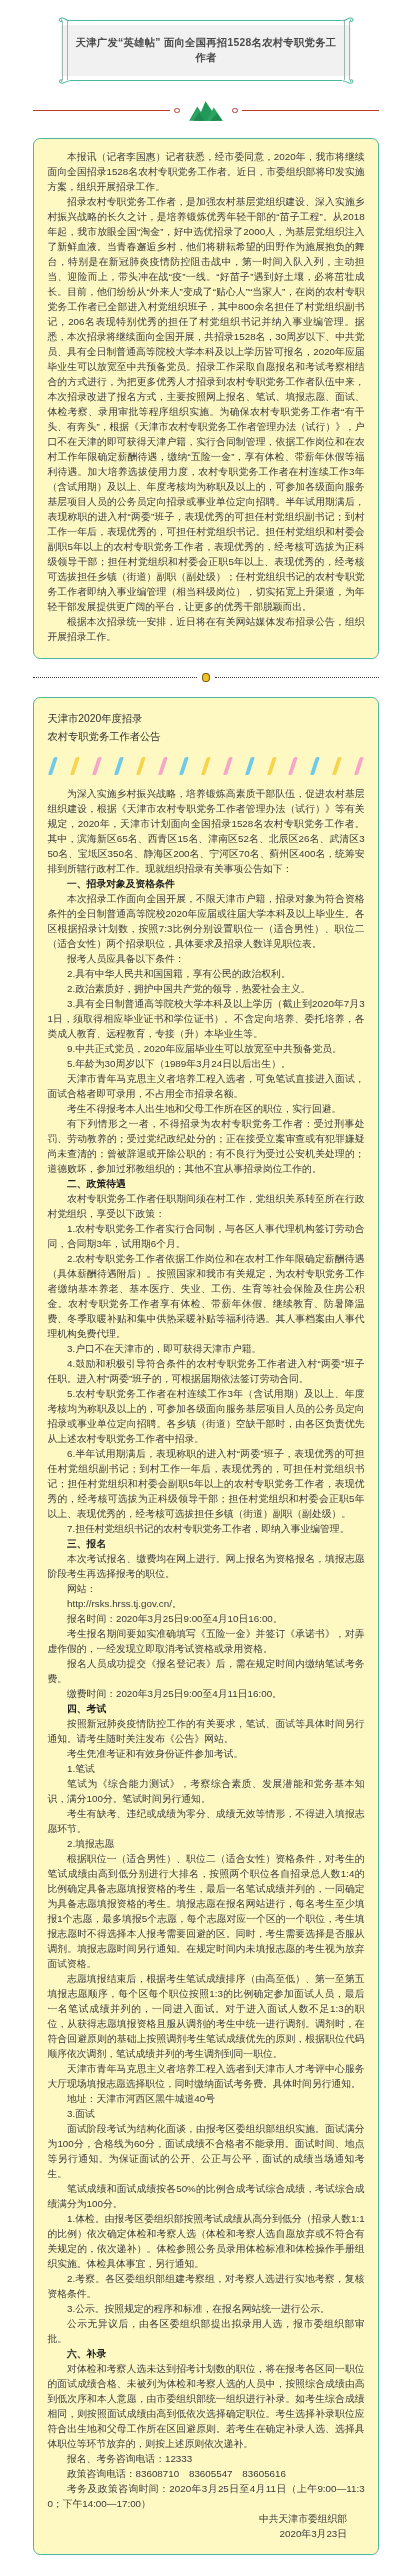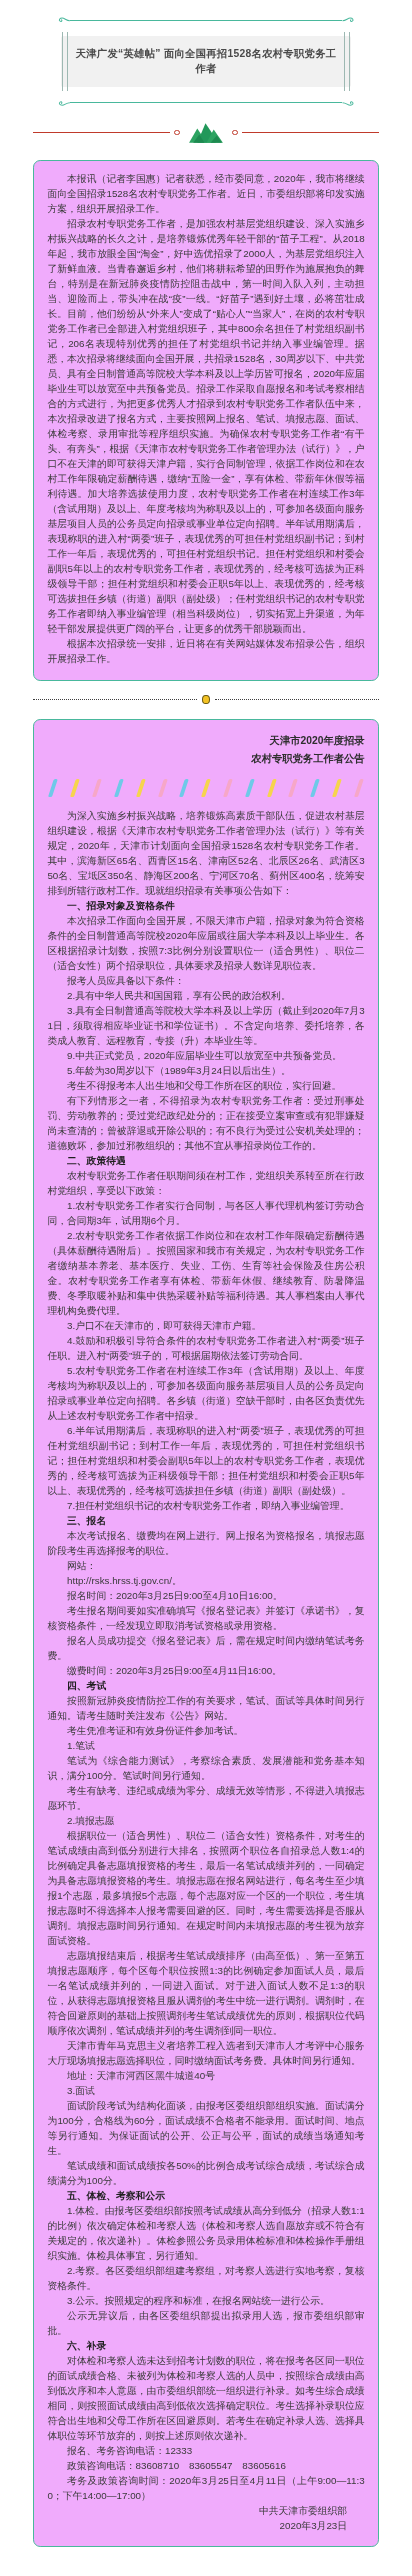--- a/index.html
+++ b/index.html
@@ -4,47 +4,47 @@
 <style>
   html,body{margin:0;padding:0;background:#ffffff;}
   body{font-family:"Liberation Sans",sans-serif;color:#3a3a3a;}
   .page{width:412px;min-height:2956px;margin:0 auto;overflow:hidden;background:#fff;}
 
   
   .art-header{padding-top:15.5px;}
   .deco-row{display:flex;align-items:center;margin:0 57px;height:9.3px;}
   .deco-row .dline{flex:1;height:1px;background:#49b89c;}
   .deco-row svg{flex:none;}
-  .title-band{position:relative;margin:11px 61px;background:#f1f1f1;border-radius:2.1px;
+  .title-band{position:relative;margin:0 61px;background:#f1f1f1;border-radius:2.1px;
     min-height:27px;display:flex;align-items:center;justify-content:flex-end;padding:3.1px 13.4px;}
   .dbar{position:absolute;top:-4.1px;bottom:-4.1px;width:4.1px;border-left:1px solid #9db8b2;border-right:1px solid #9db8b2;}
   .dbar.left{left:1px;}.dbar.right{right:1px;}
   .art-title{font-size:10.3px;font-weight:700;color:#4a4a4a;text-align:center;letter-spacing:0.3px;line-height:15.5px;}
 
   
   .red-divider{display:flex;align-items:center;margin:13.4px 33px 0 33px;height:24px;}
   .red-divider .rline{flex:1;height:0.5px;background:#c03a2b;}
   .ring{flex:none;width:3.6px;height:3.6px;border:1px solid #c03a2b;border-radius:50%;background:#fff;margin:0 4.1px;}
   .mountain{flex:none;margin:0 2.1px;}
 
   
-  .qbox{margin:15.5px 33px 0 33px;background:#f0abfc;border:1px solid #49b89c;border-radius:7.2px;
+  .qbox{margin:15.5px 33px 0 33px;background:#fef9c3;border:1px solid #49b89c;border-radius:7.2px;
     padding:10.3px 13.4px 13.4px 13.4px;}
   .para{font-size:9.8px;line-height:15px;text-indent:2em;text-align:justify;margin:0;color:#3a3a3a;word-break:break-all;}
   .para.t-h{font-weight:700;color:#1f1f1f;}
   .para.t-r{text-align:right;text-indent:0;padding-right:17.5px;}
   .para.t-r:first-of-type{margin-top:0;}
 
   
   .dotdiv{display:flex;align-items:center;margin:14.4px 33px;}
   .dotdiv .dline{flex:1;border-top:1px dotted #3e3e3e;height:0;}
   .dot{flex:none;width:5.2px;height:6.7px;background:#f3c224;border:1px solid #6c5a13;border-radius:50%;margin:0 5.2px;}
 
   
-  .box-title{text-align:right;font-size:10.3px;font-weight:700;color:#2e2e2e;line-height:16.5px;margin:2.1px 0;}
+  .box-title{text-align:left;font-size:10.3px;font-weight:400;color:#2e2e2e;line-height:16.5px;margin:2.1px 0;}
   .slash-row{display:flex;justify-content:space-between;align-items:center;margin:10.3px 4.1px 11.3px 4.1px;height:18.5px;}
   .sl{width:3.6px;height:17.5px;border-radius:1.5px;transform:skewX(-18deg);}
 </style>
 </head>
 <body>
 
 <div class="page">
 
   <header class="art-header">
     <div class="deco-row">
@@ -119,57 +119,58 @@
         <span class="sl" style="background: rgb(111, 201, 232);"></span>
         <span class="sl" style="background: rgb(246, 212, 77);"></span>
         <span class="sl" style="background: rgb(246, 167, 200);"></span>
       </div>
     <div>
         <p class="para t-p">为深入实施乡村振兴战略，培养锻炼高素质干部队伍，促进农村基层组织建设，根据《天津市农村专职党务工作者管理办法（试行）》等有关规定，2020年，天津市计划面向全国招录1528名农村专职党务工作者。其中，滨海新区65名、西青区15名、津南区52名、北辰区26名、武清区350名、宝坻区350名、静海区200名、宁河区70名、蓟州区400名，统筹安排到所辖行政村工作。现就组织招录有关事项公告如下：</p>
         <p class="para t-h">一、招录对象及资格条件</p>
         <p class="para t-p">本次招录工作面向全国开展，不限天津市户籍，招录对象为符合资格条件的全日制普通高等院校2020年应届或往届大学本科及以上毕业生。各区根据招录计划数，按照7:3比例分别设置职位一（适合男性）、职位二（适合女性）两个招录职位，具体要求及招录人数详见职位表。</p>
         <p class="para t-p">报考人员应具备以下条件：</p>
         <p class="para t-p">2.具有中华人民共和国国籍，享有公民的政治权利。</p>
+        <p class="para t-p">2.政治素质好，拥护中国共产党的领导，热爱社会主义。</p>
         <p class="para t-p">3.具有全日制普通高等院校大学本科及以上学历（截止到2020年7月31日，须取得相应毕业证书和学位证书）。不含定向培养、委托培养，各类成人教育、远程教育，专接（升）本毕业生等。</p>
         <p class="para t-p">9.中共正式党员，2020年应届毕业生可以放宽至中共预备党员。</p>
         <p class="para t-p">5.年龄为30周岁以下（1989年3月24日以后出生）。</p>
+        <p class="para t-p">天津市青年马克思主义者培养工程入选者，可免笔试直接进入面试，面试合格者即可录用，不占用全市招录名额。</p>
         <p class="para t-p">考生不得报考本人出生地和父母工作所在区的职位，实行回避。</p>
         <p class="para t-p">有下列情形之一者，不得招录为农村专职党务工作者：受过刑事处罚、劳动教养的；受过党纪政纪处分的；正在接受立案审查或有犯罪嫌疑尚未查清的；曾被辞退或开除公职的；有不良行为受过公安机关处理的；道德败坏，参加过邪教组织的；其他不宜从事招录岗位工作的。</p>
         <p class="para t-h">二、政策待遇</p>
         <p class="para t-p">农村专职党务工作者任职期间须在村工作，党组织关系转至所在行政村党组织，享受以下政策：</p>
         <p class="para t-p">1.农村专职党务工作者实行合同制，与各区人事代理机构签订劳动合同，合同期3年，试用期6个月。</p>
         <p class="para t-p">2.农村专职党务工作者依据工作岗位和在农村工作年限确定薪酬待遇（具体薪酬待遇附后）。按照国家和我市有关规定，为农村专职党务工作者缴纳基本养老、基本医疗、失业、工伤、生育等社会保险及住房公积金。农村专职党务工作者享有体检、带薪年休假、继续教育、防暑降温费、冬季取暖补贴和集中供热采暖补贴等福利待遇。其人事档案由人事代理机构免费代理。</p>
         <p class="para t-p">3.户口不在天津市的，即可获得天津市户籍。</p>
         <p class="para t-p">4.鼓励和积极引导符合条件的农村专职党务工作者进入村“两委”班子任职。进入村“两委”班子的，可根据届期依法签订劳动合同。</p>
         <p class="para t-p">5.农村专职党务工作者在村连续工作3年（含试用期）及以上、年度考核均为称职及以上的，可参加各级面向服务基层项目人员的公务员定向招录或事业单位定向招聘。各乡镇（街道）空缺干部时，由各区负责优先从上述农村专职党务工作者中招录。</p>
         <p class="para t-p">6.半年试用期满后，表现称职的进入村“两委”班子，表现优秀的可担任村党组织副书记；到村工作一年后，表现优秀的，可担任村党组织书记；担任村党组织和村委会副职5年以上的农村专职党务工作者，表现优秀的，经考核可选拔为正科级领导干部；担任村党组织和村委会正职5年以上、表现优秀的，经考核可选拔担任乡镇（街道）副职（副处级）。</p>
         <p class="para t-p">7.担任村党组织书记的农村专职党务工作者，即纳入事业编管理。</p>
         <p class="para t-h">三、报名</p>
         <p class="para t-p">本次考试报名、缴费均在网上进行。网上报名为资格报名，填报志愿阶段考生再选择报考的职位。</p>
         <p class="para t-p">网站：</p>
         <p class="para t-p">http://rsks.hrss.tj.gov.cn/。</p>
         <p class="para t-p">报名时间：2020年3月25日9:00至4月10日16:00。</p>
-        <p class="para t-p">考生报名期间要如实准确填写《报名登记表》并签订《承诺书》，复核资格条件，一经发现立即取消考试资格或录用资格。</p>
+        <p class="para t-p">考生报名期间要如实准确填写《五险一金》并签订《承诺书》，对弄虚作假的，一经发现立即取消考试资格或录用资格。</p>
         <p class="para t-p">报名人员成功提交《报名登记表》后，需在规定时间内缴纳笔试考务费。</p>
         <p class="para t-p">缴费时间：2020年3月25日9:00至4月11日16:00。</p>
         <p class="para t-h">四、考试</p>
         <p class="para t-p">按照新冠肺炎疫情防控工作的有关要求，笔试、面试等具体时间另行通知。请考生随时关注发布《公告》网站。</p>
         <p class="para t-p">考生凭准考证和有效身份证件参加考试。</p>
         <p class="para t-p">1.笔试</p>
         <p class="para t-p">笔试为《综合能力测试》，考察综合素质、发展潜能和党务基本知识，满分100分。笔试时间另行通知。</p>
         <p class="para t-p">考生有缺考、违纪或成绩为零分、成绩无效等情形，不得进入填报志愿环节。</p>
         <p class="para t-p">2.填报志愿</p>
         <p class="para t-p">根据职位一（适合男性）、职位二（适合女性）资格条件，对考生的笔试成绩由高到低分别进行大排名，按照两个职位各自招录总人数1:4的比例确定具备志愿填报资格的考生，最后一名笔试成绩并列的，一同确定为具备志愿填报资格的考生。填报志愿在报名网站进行，每名考生至少填报1个志愿，最多填报5个志愿，每个志愿对应一个区的一个职位，考生填报志愿时不得选择本人报考需要回避的区。同时，考生需要选择是否服从调剂。填报志愿时间另行通知。在规定时间内未填报志愿的考生视为放弃面试资格。</p>
         <p class="para t-p">志愿填报结束后，根据考生笔试成绩排序（由高至低）、第一至第五填报志愿顺序，每个区每个职位按照1:3的比例确定参加面试人员，最后一名笔试成绩并列的，一同进入面试。对于进入面试人数不足1:3的职位，从获得志愿填报资格且服从调剂的考生中统一进行调剂。调剂时，在符合回避原则的基础上按照调剂考生笔试成绩优先的原则，根据职位代码顺序依次调剂，笔试成绩并列的考生调剂到同一职位。</p>
         <p class="para t-p">天津市青年马克思主义者培养工程入选者到天津市人才考评中心服务大厅现场填报志愿选择职位，同时缴纳面试考务费。具体时间另行通知。</p>
         <p class="para t-p">地址：天津市河西区黑牛城道40号</p>
         <p class="para t-p">3.面试</p>
         <p class="para t-p">面试阶段考试为结构化面谈，由报考区委组织部组织实施。面试满分为100分，合格线为60分，面试成绩不合格者不能录用。面试时间、地点等另行通知。为保证面试的公开、公正与公平，面试的成绩当场通知考生。</p>
         <p class="para t-p">笔试成绩和面试成绩按各50%的比例合成考试综合成绩，考试综合成绩满分为100分。</p>
-        <p class="para t-h">五、体检、考察和公示</p>
         <p class="para t-p">1.体检。由报考区委组织部按照考试成绩从高分到低分（招录人数1:1的比例）依次确定体检和考察人选（体检和考察人选自愿放弃或不符合有关规定的，依次递补）。体检参照公务员录用体检标准和体检操作手册组织实施。体检具体事宜，另行通知。</p>
         <p class="para t-p">2.考察。各区委组织部组建考察组，对考察人选进行实地考察，复核资格条件。</p>
         <p class="para t-p">3.公示。按照规定的程序和标准，在报名网站统一进行公示。</p>
         <p class="para t-p">公示无异议后，由各区委组织部提出拟录用人选，报市委组织部审批。</p>
         <p class="para t-h">六、补录</p>
         <p class="para t-p">对体检和考察人选未达到招考计划数的职位，将在报考各区同一职位的面试成绩合格、未被列为体检和考察人选的人员中，按照综合成绩由高到低次序和本人意愿，由市委组织部统一组织进行补录。如考生综合成绩相同，则按照面试成绩由高到低依次选择确定职位。考生选择补录职位应符合出生地和父母工作所在区回避原则。若考生在确定补录人选、选择具体职位等环节放弃的，则按上述原则依次递补。</p>
         <p class="para t-p">报名、考务咨询电话：12333</p>
         <p class="para t-p">政策咨询电话：83608710　83605547　83605616</p>
         <p class="para t-p">考务及政策咨询时间：2020年3月25日至4月11日（上午9:00—11:30；下午14:00—17:00）</p>
         <p class="para t-r">中共天津市委组织部</p>

